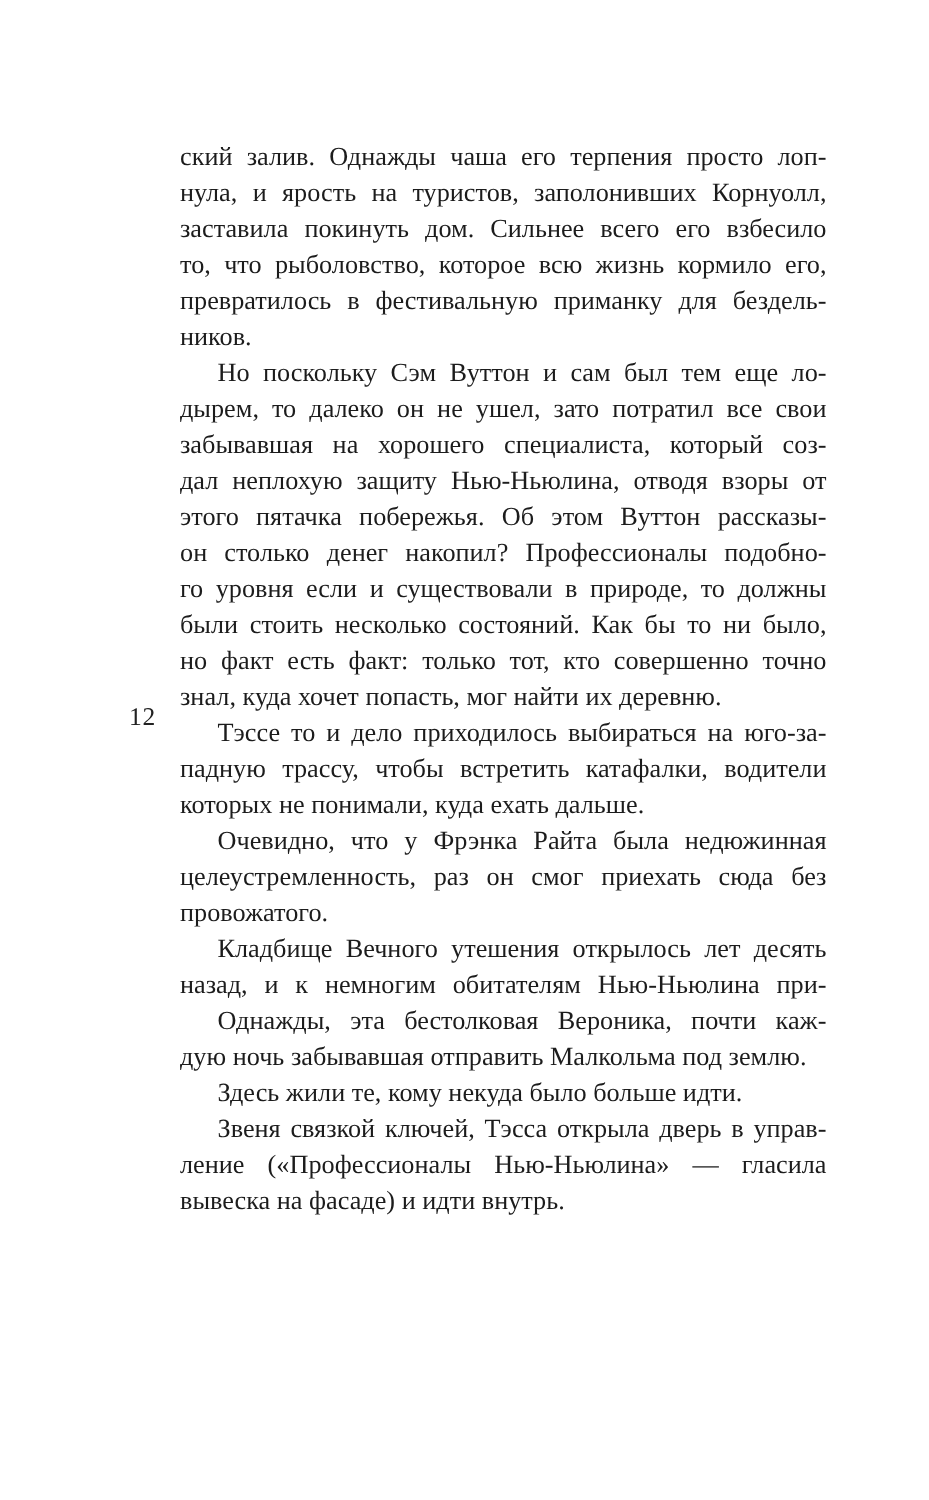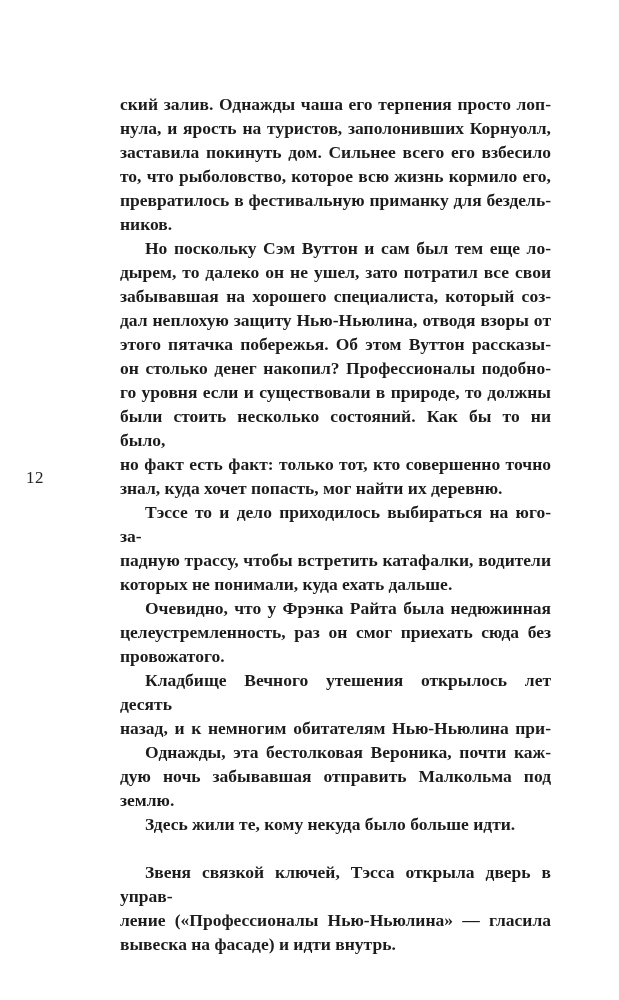--- a/index.html
+++ b/index.html
@@ -12,44 +12,43 @@
   .page {
     position: relative;
     width: 619px;
     height: 1000px;
     background: #ffffff;
     color: #1c1c1c;
     overflow: hidden;
   }
   .page-number {
     position: absolute;
-    left: 26px;
+    left: 40px;
     top: 468px;
     width: 64px;
-    text-align: left;
+    text-align: right;
     font-size: 17px;
     letter-spacing: 0.5px;
     color: #222222;
   }
   .text-block {
     position: absolute;
     left: 120px;
     top: 92px;
     width: 431px;
   }
   .paragraph { width: 431px; }
-  .paragraph.gap-before { margin-top: 24px; }
+  .paragraph.gap-before { }
   .line {
     font-size: 17.5px;
     line-height: 24px;
     text-align: justify;
     text-align-last: justify;
     -moz-text-align-last: justify;
     white-space: normal;
-    font-weight: bold;
   }
   .line.last {
     text-align-last: left;
     -moz-text-align-last: left;
   }
   .paragraph.indent .line:first-child { text-indent: 25px; }
 </style>
 </head>
 <body>
 

